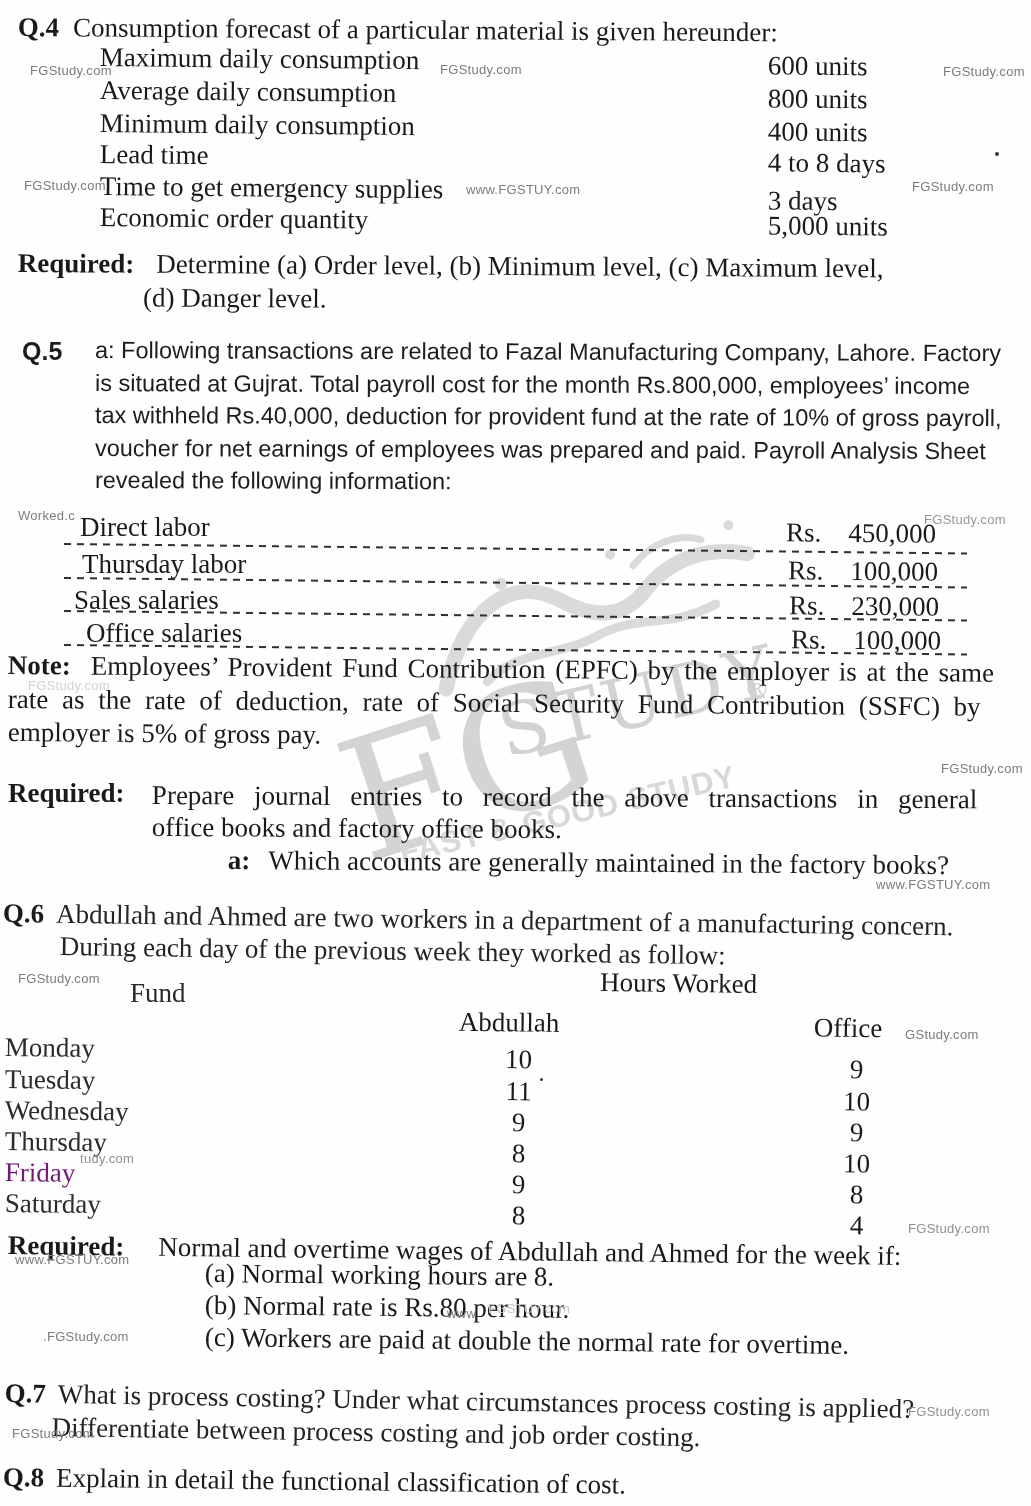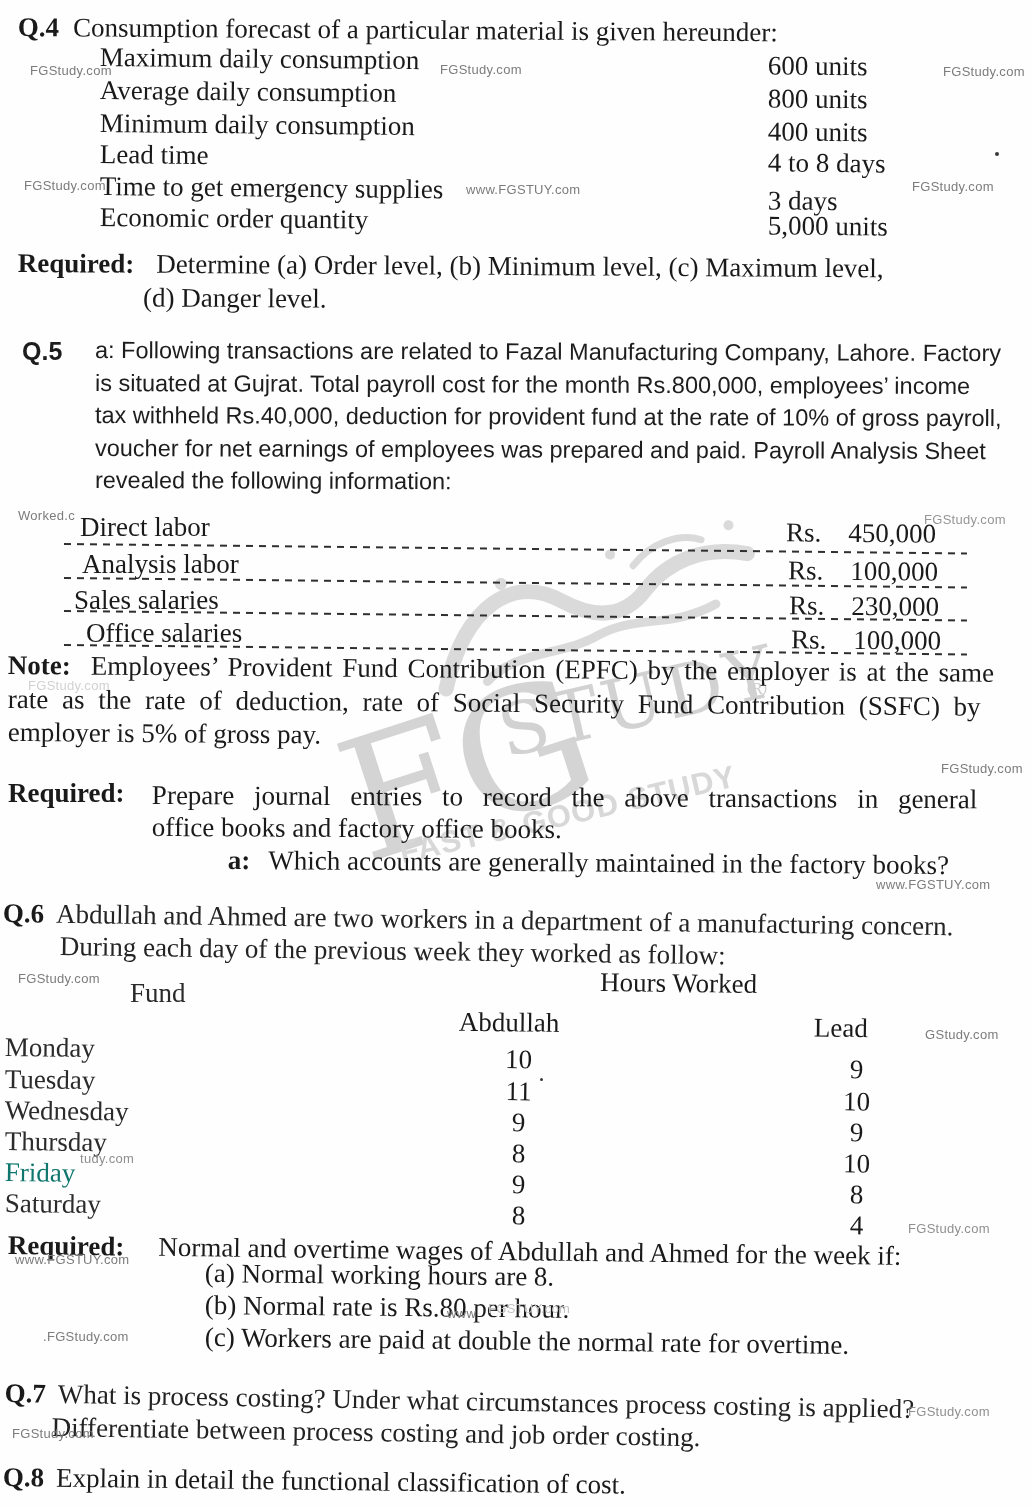--- a/index.html
+++ b/index.html
@@ -55,21 +55,21 @@
   <span class="wm" style="left:943px;top:64px;">FGStudy.com</span>
   <span class="wm" style="left:24px;top:178px;">FGStudy.com</span>
   <span class="wm" style="left:466px;top:182px;">www.FGSTUY.com</span>
   <span class="wm" style="left:912px;top:179px;">FGStudy.com</span>
   <span class="wm" style="left:18px;top:508px;">Worked.c</span>
   <span class="wm" style="left:924px;top:512px;opacity:.8;">FGStudy.com</span>
   <span class="wm" style="left:28px;top:678px;opacity:.35;">FGStudy.com</span>
   <span class="wm" style="left:941px;top:761px;">FGStudy.com</span>
   <span class="wm" style="left:876px;top:877px;">www.FGSTUY.com</span>
   <span class="wm" style="left:18px;top:971px;">FGStudy.com</span>
-  <span class="wm" style="left:905px;top:1027px;margin-left:20px;">GStudy.com</span>
+  <span class="wm" style="left:905px;top:1027px;">GStudy.com</span>
   <span class="wm" style="left:80px;top:1151px;color:#8f8f8f;">tudy.com</span>
   <span class="wm" style="left:908px;top:1221px;opacity:.85;">FGStudy.com</span>
   <span class="wm" style="left:15px;top:1252px;">www.FGSTUY.com</span>
   <span class="wm" style="left:43px;top:1329px;">.FGStudy.com</span>
   <span class="wm" style="left:447px;top:1306px;color:#777;">www</span>
   <span class="wm" style="left:488px;top:1301px;color:#c2c2c2;">FGSTUY.com</span>
   <span class="wm" style="left:908px;top:1404px;opacity:.85;">FGStudy.com</span>
   <span class="wm" style="left:12px;top:1426px;">FGStudy.com</span>
 
   <div class="abs txt" style="left:18px;top:12px;transform:rotate(.4deg);transform-origin:left top;">
@@ -115,21 +115,21 @@
   <div class="abs txt sans" style="left:95px;top:435px;font-size:23.5px;color:#1d1d1d;transform:rotate(.2deg);transform-origin:left top;">voucher for net earnings of employees was prepared and paid.  Payroll Analysis Sheet</div>
   <div class="abs txt sans" style="left:95px;top:467px;font-size:23.5px;color:#1d1d1d;transform:rotate(.2deg);transform-origin:left top;">revealed the following information:</div>
 
   <span class="abs txt serif" style="left:80px;top:512px;">Direct labor</span>
   <div class="abs txt" style="left:786px;top:518px;width:150px;transform:rotate(.5deg);">
     <span class="serif">Rs.</span>
     <span class="serif abs" style="right:0;top:0;">450,000</span>
   </div>
   <div class="dash" style="left:64px;top:543px;width:903px;"></div>
 
-  <span class="abs txt serif" style="left:82px;top:549px;">Analysis labor</span>
+  <span class="abs txt serif" style="left:82px;top:549px;">Thursday labor</span>
   <div class="abs txt" style="left:788px;top:556px;width:150px;transform:rotate(.5deg);">
     <span class="serif">Rs.</span>
     <span class="serif abs" style="right:0;top:0;">100,000</span>
   </div>
   <div class="dash" style="left:64px;top:577px;width:903px;"></div>
 
   <span class="abs txt serif" style="left:74px;top:585px;">Sales salaries</span>
   <div class="abs txt" style="left:789px;top:591px;width:150px;transform:rotate(.5deg);">
     <span class="serif">Rs.</span>
     <span class="serif abs" style="right:0;top:0;">230,000</span>
@@ -161,21 +161,21 @@
   <div class="abs txt" style="left:3px;top:898px;transform:rotate(.8deg);transform-origin:left top;">
     <span class="serif b">Q.6</span>
     <span class="serif" style="margin-left:8px;color:#242424;">Abdullah and Ahmed are two workers in a department of a manufacturing concern.</span>
   </div>
   <div class="abs txt serif" style="left:60px;top:931px;color:#242424;transform:rotate(.8deg);transform-origin:left top;">During each day of the previous week they worked as follow:</div>
 
   <span class="abs txt serif" style="left:130px;top:978px;color:#2a2a2a;">Fund</span>
   <span class="abs txt serif" style="left:600px;top:968px;transform:rotate(.7deg);">Hours Worked</span>
   <div class="abs txt" style="left:0;top:1002px;width:900px;transform:rotate(.6deg);transform-origin:left top;">
     <span class="serif abs" style="left:459px;top:0;">Abdullah</span>
-    <span class="serif abs" style="left:814px;top:2px;">Lead</span>
+    <span class="serif abs" style="left:814px;top:2px;">Office</span>
   </div>
 
   <div class="abs txt" style="left:5px;top:1032px;width:900px;transform:rotate(.7deg);transform-origin:left top;">
     <span class="serif" style="color:#2b2b2b;">Monday</span>
     <span class="serif abs" style="left:492px;top:6px;width:44px;text-align:center;">10</span>
     <span class="serif abs" style="left:830px;top:12px;width:44px;text-align:center;">9</span>
   </div>
   <div class="abs txt" style="left:5px;top:1064px;width:900px;transform:rotate(.7deg);transform-origin:left top;">
     <span class="serif" style="color:#2b2b2b;">Tuesday</span>
     <span class="serif abs" style="left:492px;top:6px;width:44px;text-align:center;">11</span>
@@ -185,21 +185,21 @@
     <span class="serif" style="color:#2b2b2b;">Wednesday</span>
     <span class="serif abs" style="left:492px;top:6px;width:44px;text-align:center;">9</span>
     <span class="serif abs" style="left:830px;top:12px;width:44px;text-align:center;">9</span>
   </div>
   <div class="abs txt" style="left:5px;top:1126px;width:900px;transform:rotate(.7deg);transform-origin:left top;">
     <span class="serif" style="color:#2b2b2b;">Thursday</span>
     <span class="serif abs" style="left:492px;top:6px;width:44px;text-align:center;">8</span>
     <span class="serif abs" style="left:830px;top:12px;width:44px;text-align:center;">10</span>
   </div>
   <div class="abs txt" style="left:5px;top:1157px;width:900px;transform:rotate(.7deg);transform-origin:left top;">
-    <span class="serif" style="color:#0f766e;">Friday</span>
+    <span class="serif" style="color:#701a75;">Friday</span>
     <span class="serif abs" style="left:492px;top:6px;width:44px;text-align:center;">9</span>
     <span class="serif abs" style="left:830px;top:12px;width:44px;text-align:center;">8</span>
   </div>
   <div class="abs txt" style="left:5px;top:1188px;width:900px;transform:rotate(.7deg);transform-origin:left top;">
     <span class="serif" style="color:#2b2b2b;">Saturday</span>
     <span class="serif abs" style="left:492px;top:6px;width:44px;text-align:center;">8</span>
     <span class="serif abs" style="left:830px;top:12px;width:44px;text-align:center;">4</span>
   </div>
 
   <div class="abs txt" style="left:8px;top:1230px;transform:rotate(.7deg);transform-origin:left top;">

